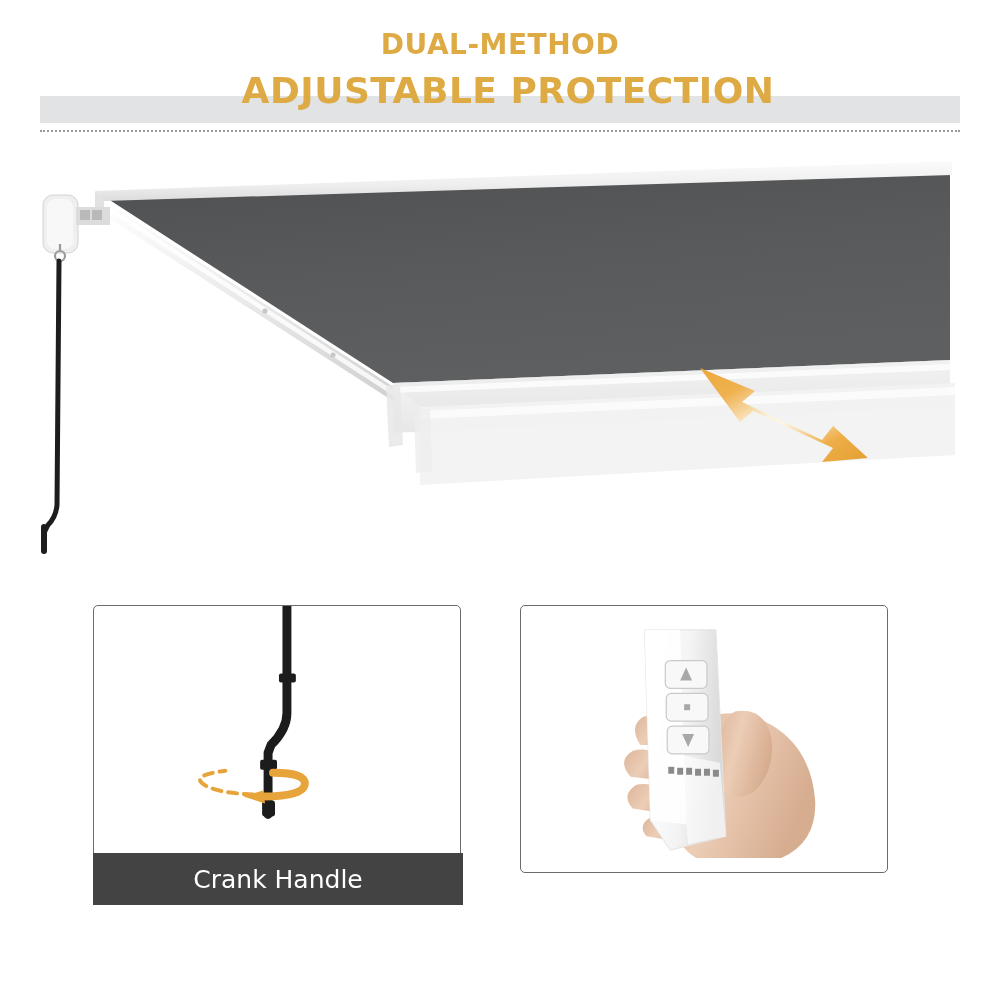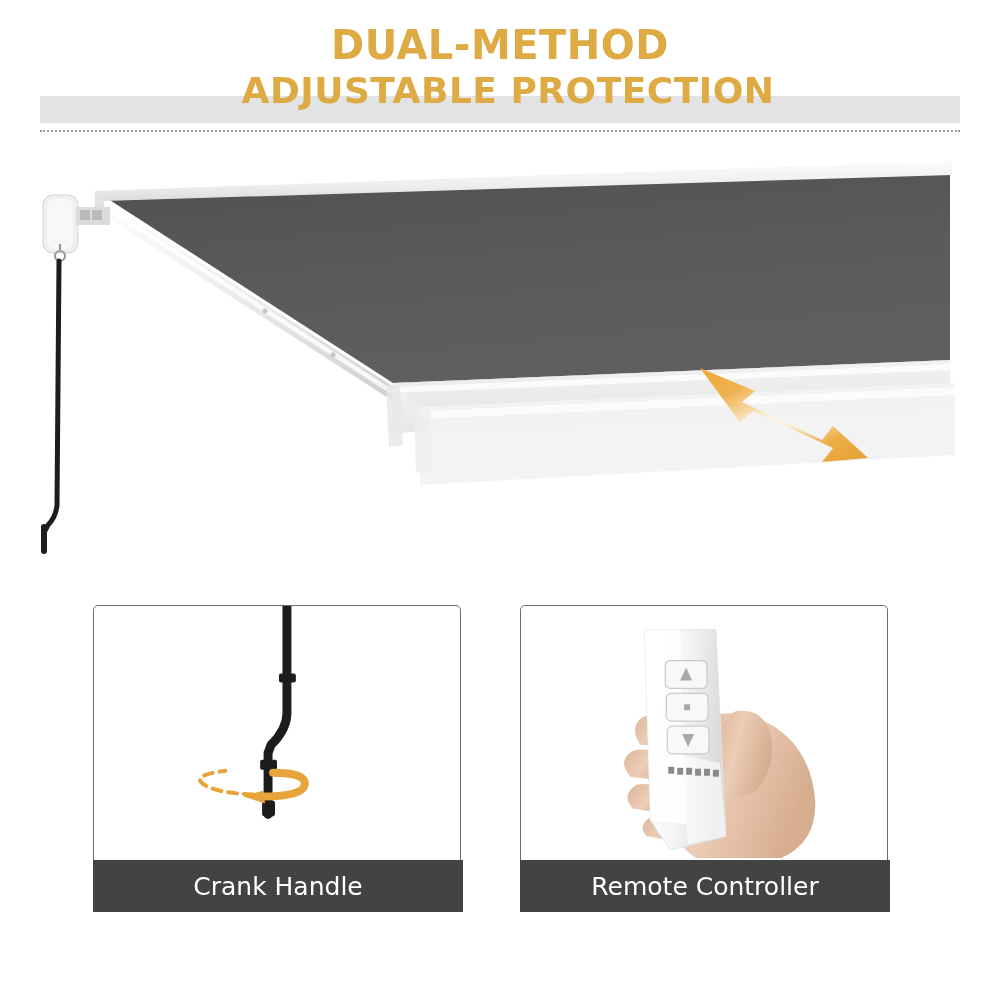--- a/index.html
+++ b/index.html
@@ -33,21 +33,21 @@
     text-align: center;
     line-height: 46px;
     letter-spacing: 0.5px;
   }
   .title-line {
     display: block;
     color: #ddaa44;
     font-weight: bold;
     font-family: "DejaVu Sans", sans-serif;
   }
-  .title-line.l1 { font-size: 40px; }
+  .title-line.l1 { font-size: 28px; }
   .title-line.l2 { font-size: 36px; margin-left: 16px; }
 
   .dotted-rule {
     position: absolute;
     left: 40px;
     top: 130px;
     width: 920px;
     height: 0;
     border-top: 2px dotted #9a9a9a;
   }
@@ -92,21 +92,21 @@
     overflow: hidden;
   }
   .panel-art {
     position: absolute;
     left: 0; top: 0;
     width: 100%; height: 100%;
   }
   .panel-caption {
     position: absolute;
     left: 0;
-    top: 260px;
+    top: 253px;
     width: 370px;
     height: 52px;
     background: #434343;
     color: #ffffff;
     font-size: 25px;
     display: flex;
     align-items: center;
     justify-content: center;
     font-family: "DejaVu Sans", sans-serif;
     text-align: center;
@@ -281,17 +281,16 @@
           <g fill="#8a8a8a">
             <rect x="148" y="162" width="6" height="7"></rect>
             <rect x="157" y="163" width="6" height="7"></rect>
             <rect x="166" y="163" width="6" height="7"></rect>
             <rect x="175" y="164" width="6" height="7"></rect>
             <rect x="184" y="164" width="6" height="7"></rect>
             <rect x="193" y="165" width="6" height="7"></rect>
           </g>
         </svg>
       </div>
-      <div class="panel-caption">Remote Controller</div>
     </div>
 
   </div>
 </div>
 
 </body></html>

